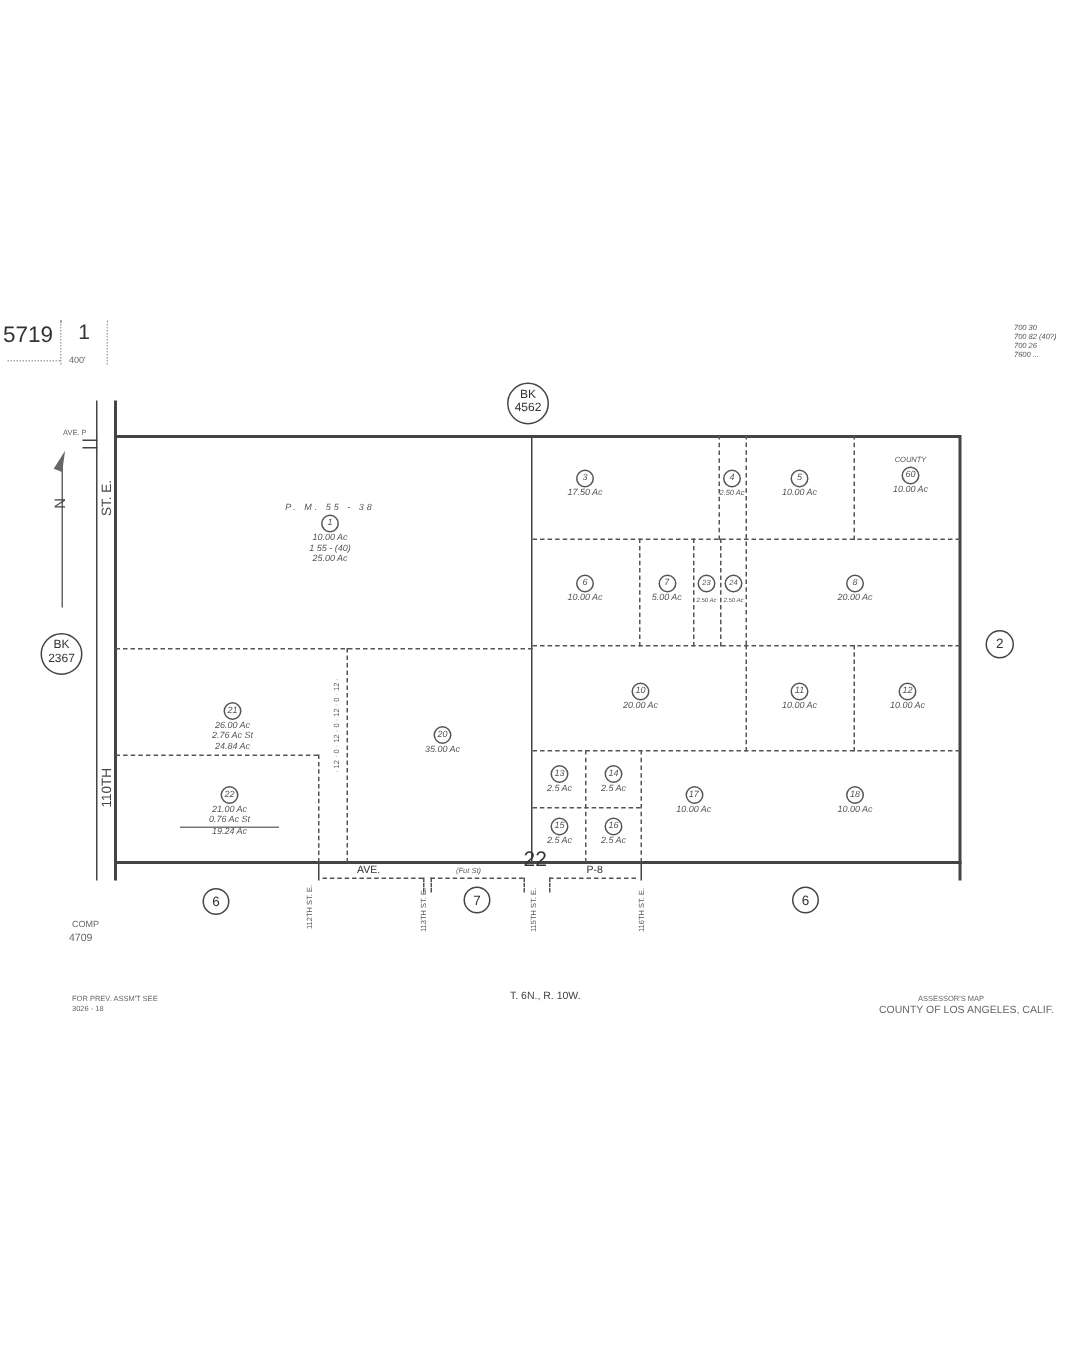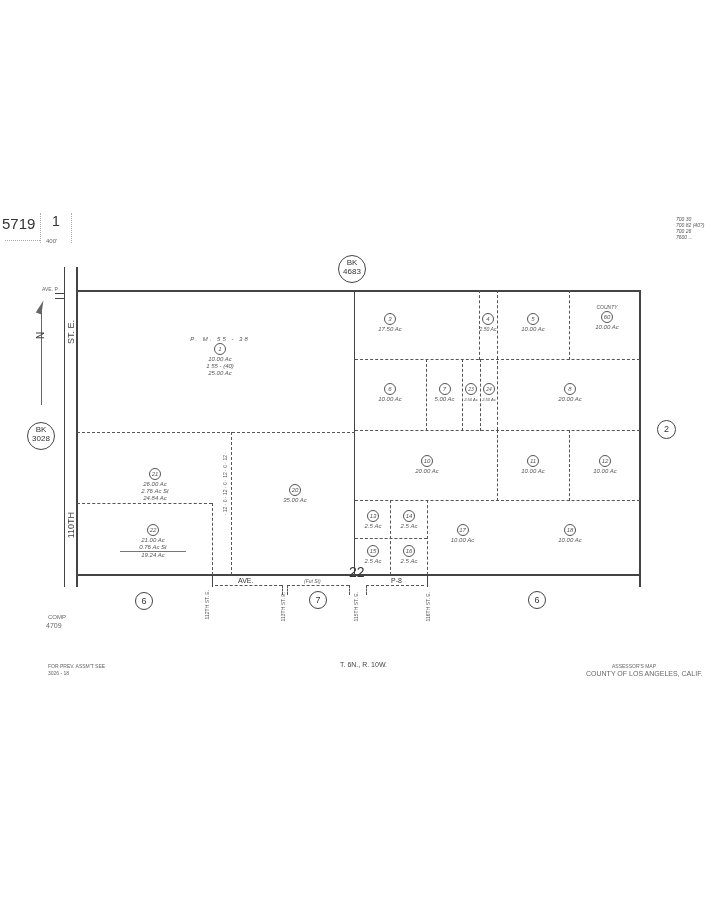--- a/index.html
+++ b/index.html
@@ -25,25 +25,25 @@
 <div class="abs" style="left:5px;top:240px;width:35px;border-top:1px dotted #aaa;"></div>
 <div class="abs" style="left:676px;top:216px;font-size:5px;line-height:6px;font-style:italic;color:#555;">
   <div>700 30</div>
   <div>700 82 (40?)</div>
   <div>700 26</div>
   <div>7600 ...</div>
 </div>
 
 <div class="circle" style="left:338px;top:255px;width:26px;height:24px;font-size:8px;line-height:9px;padding-top:2px;">
   <div>BK</div>
-  <div>4683</div>
+  <div>4562</div>
 </div>
 <div class="circle" style="left:27px;top:422px;width:26px;height:24px;font-size:8px;line-height:9px;padding-top:2px;">
   <div>BK</div>
-  <div>3028</div>
+  <div>2367</div>
 </div>
 
 <div class="abs" style="left:36px;top:300px;width:12px;height:110px;">
   <div style="position:absolute;left:5px;top:10px;width:1px;height:95px;background:#666;"></div>
   <div style="position:absolute;left:2px;top:0;width:0;height:0;border-left:3px solid transparent;border-right:3px solid transparent;border-bottom:14px solid #666;transform:rotate(20deg);"></div>
   <div style="position:absolute;left:1px;top:30px;font-size:10px;transform:rotate(-90deg);color:#444;">N</div>
 </div>
 
 <div class="line" style="left:64px;top:267px;width:1px;height:320px;"></div>
 <div class="line" style="left:76px;top:267px;width:2px;height:320px;"></div>

